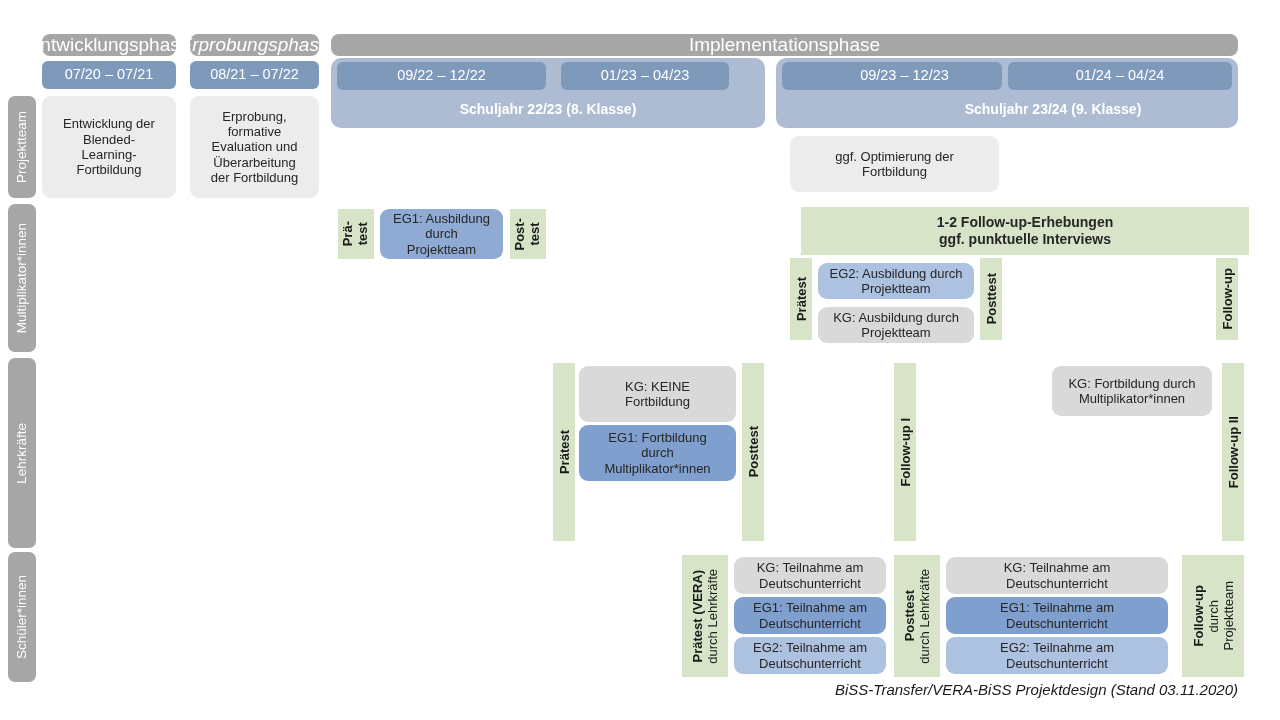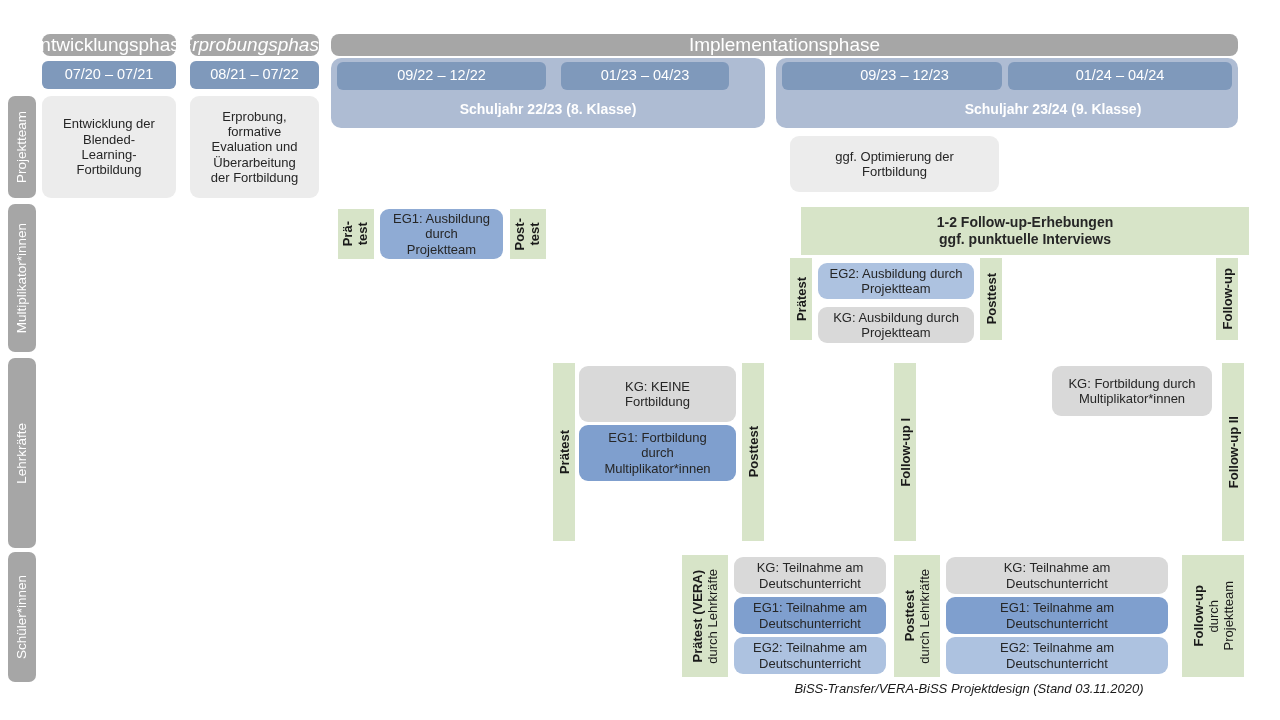--- a/index.html
+++ b/index.html
@@ -104,23 +104,23 @@
     font-weight: bold;
     font-size: 14px;
     line-height: 1.25;
     white-space: pre-line;
     margin-left: 11px;
   }
 
   
   .footer {
     font-style: italic;
-    font-size: 13px;
+    font-size: 15px;
     color: #1a1a1a;
-    text-align: center;
+    text-align: right;
     white-space: nowrap;
   }
 </style>
 </head>
 <body>
 
 <div id="stage">
 
   <div class="abs box phase-bar" style="left:42px; top:34px; width:134px; height:22px;">Entwicklungsphase</div>
   <div class="abs box phase-bar" style="left:190px; top:34px; width:129px; height:22px;font-style:italic;">Erprobungsphase</div>

